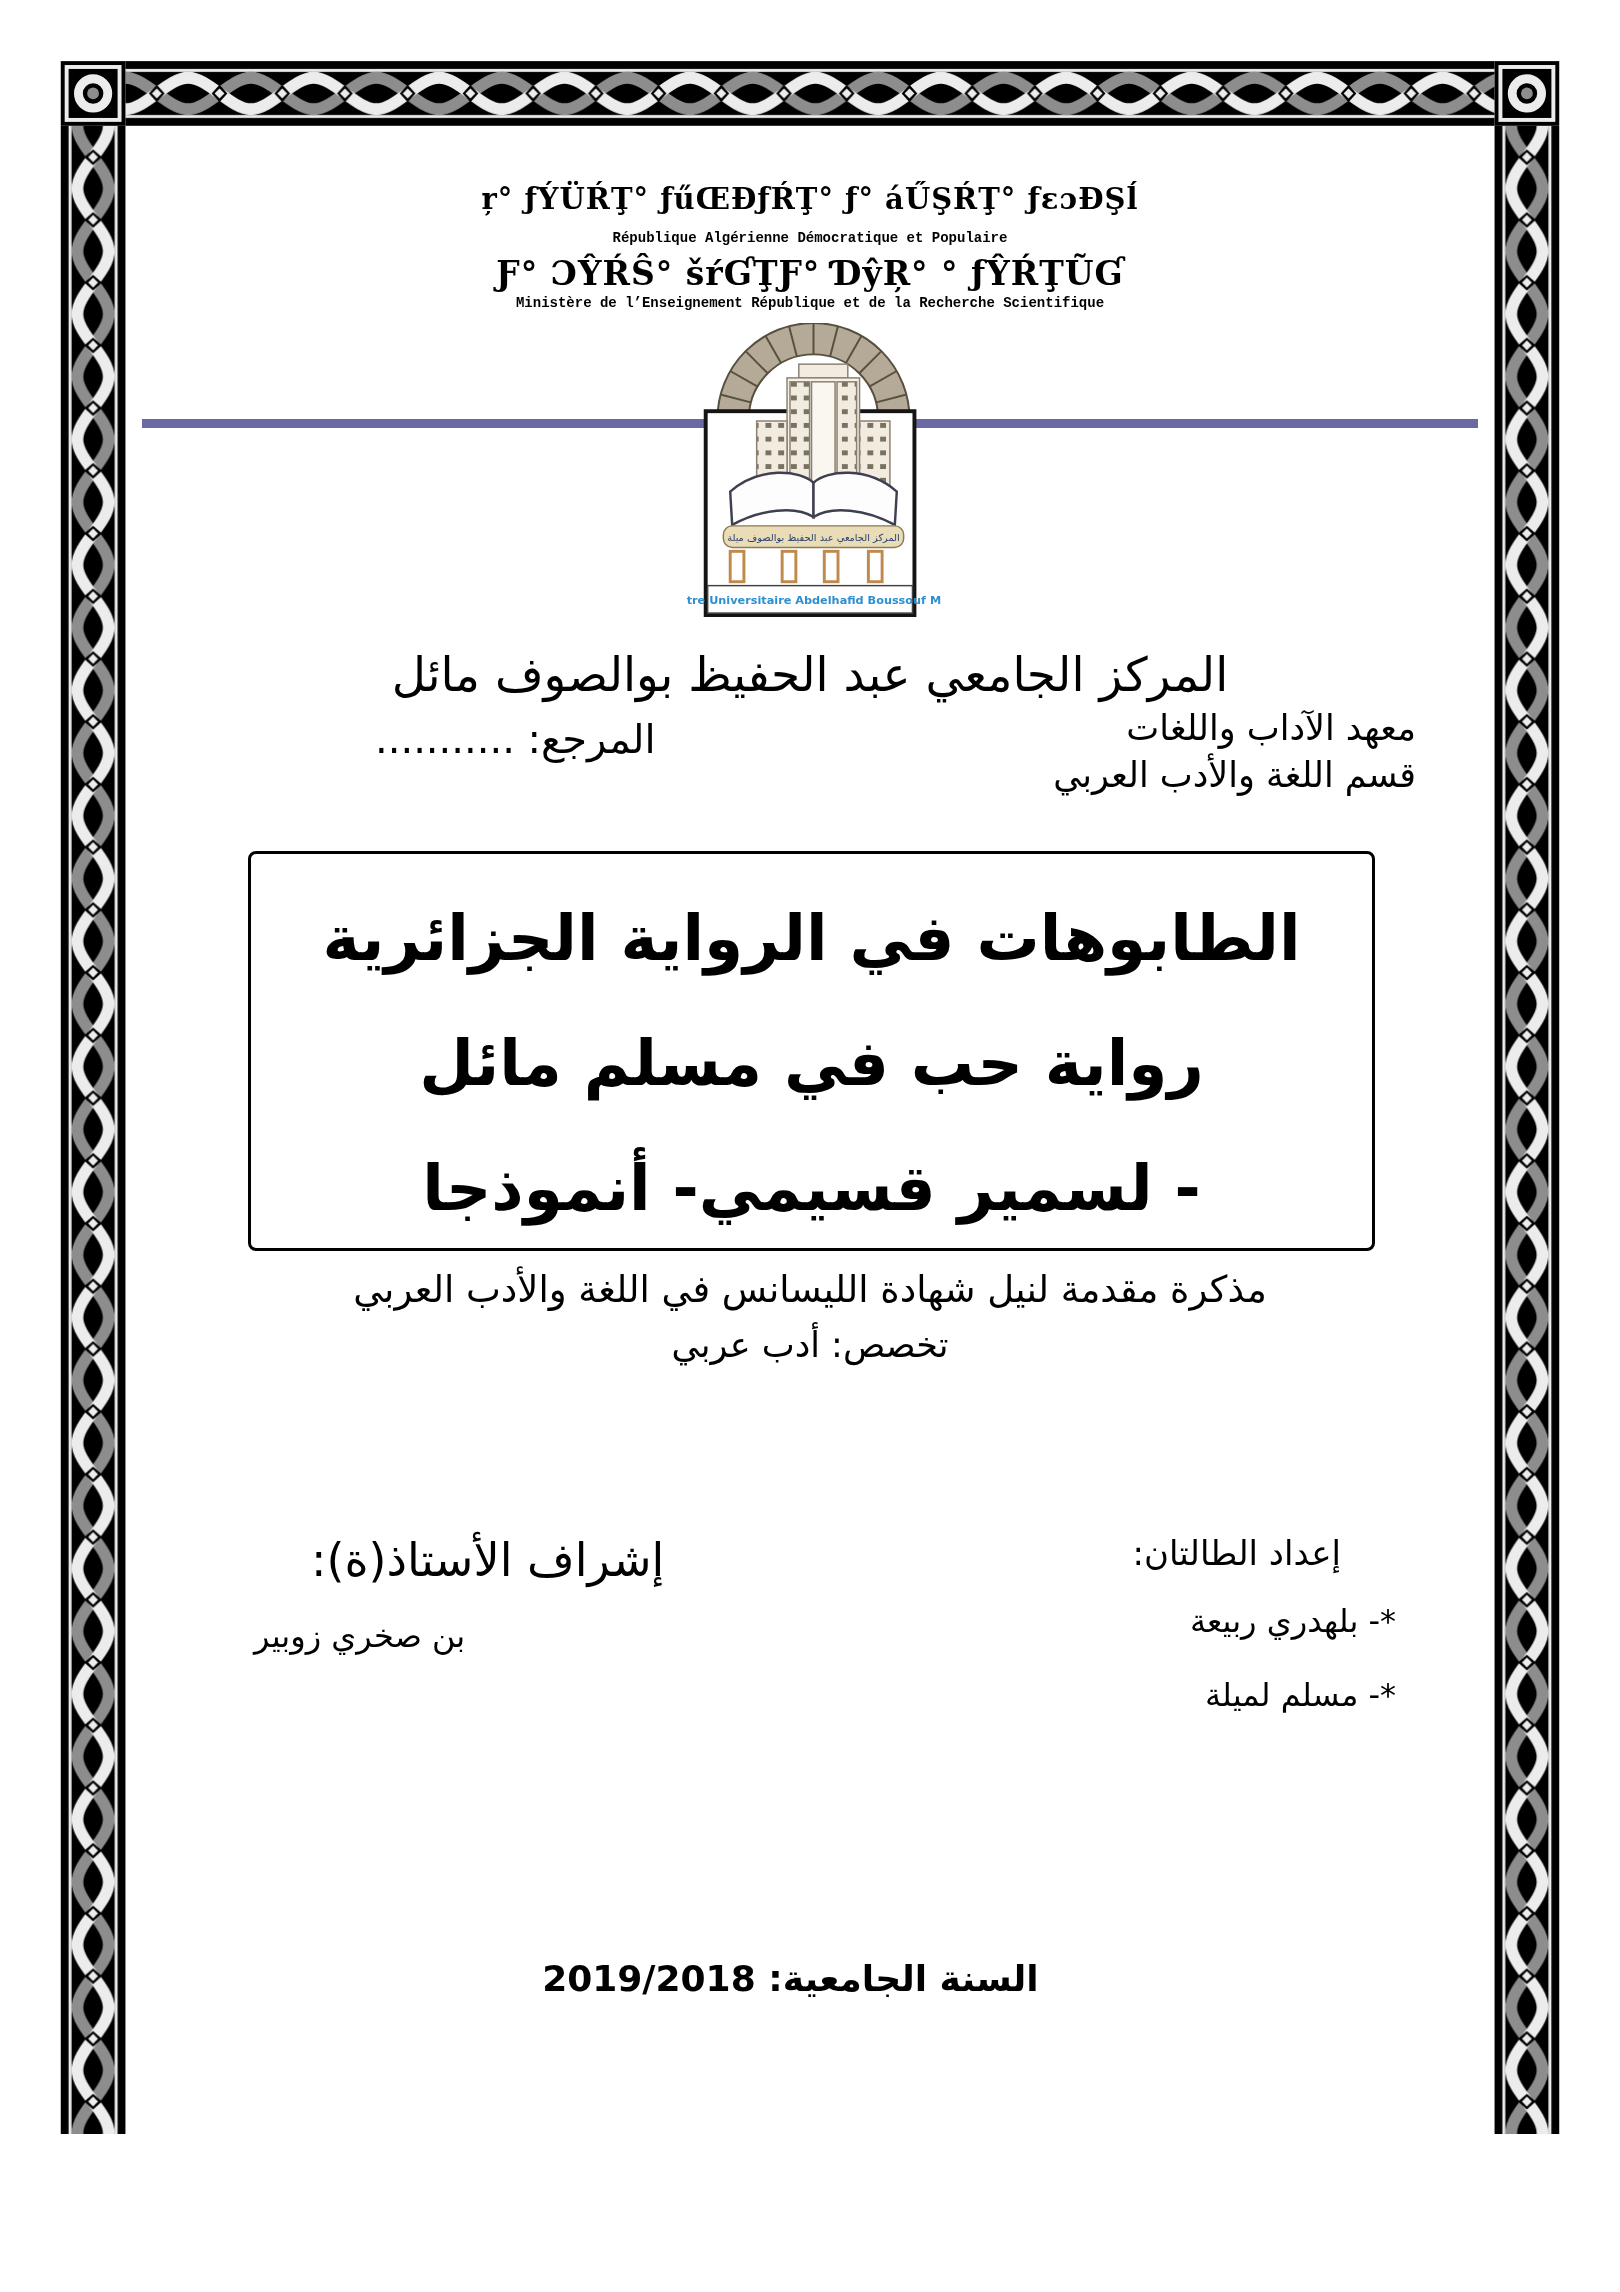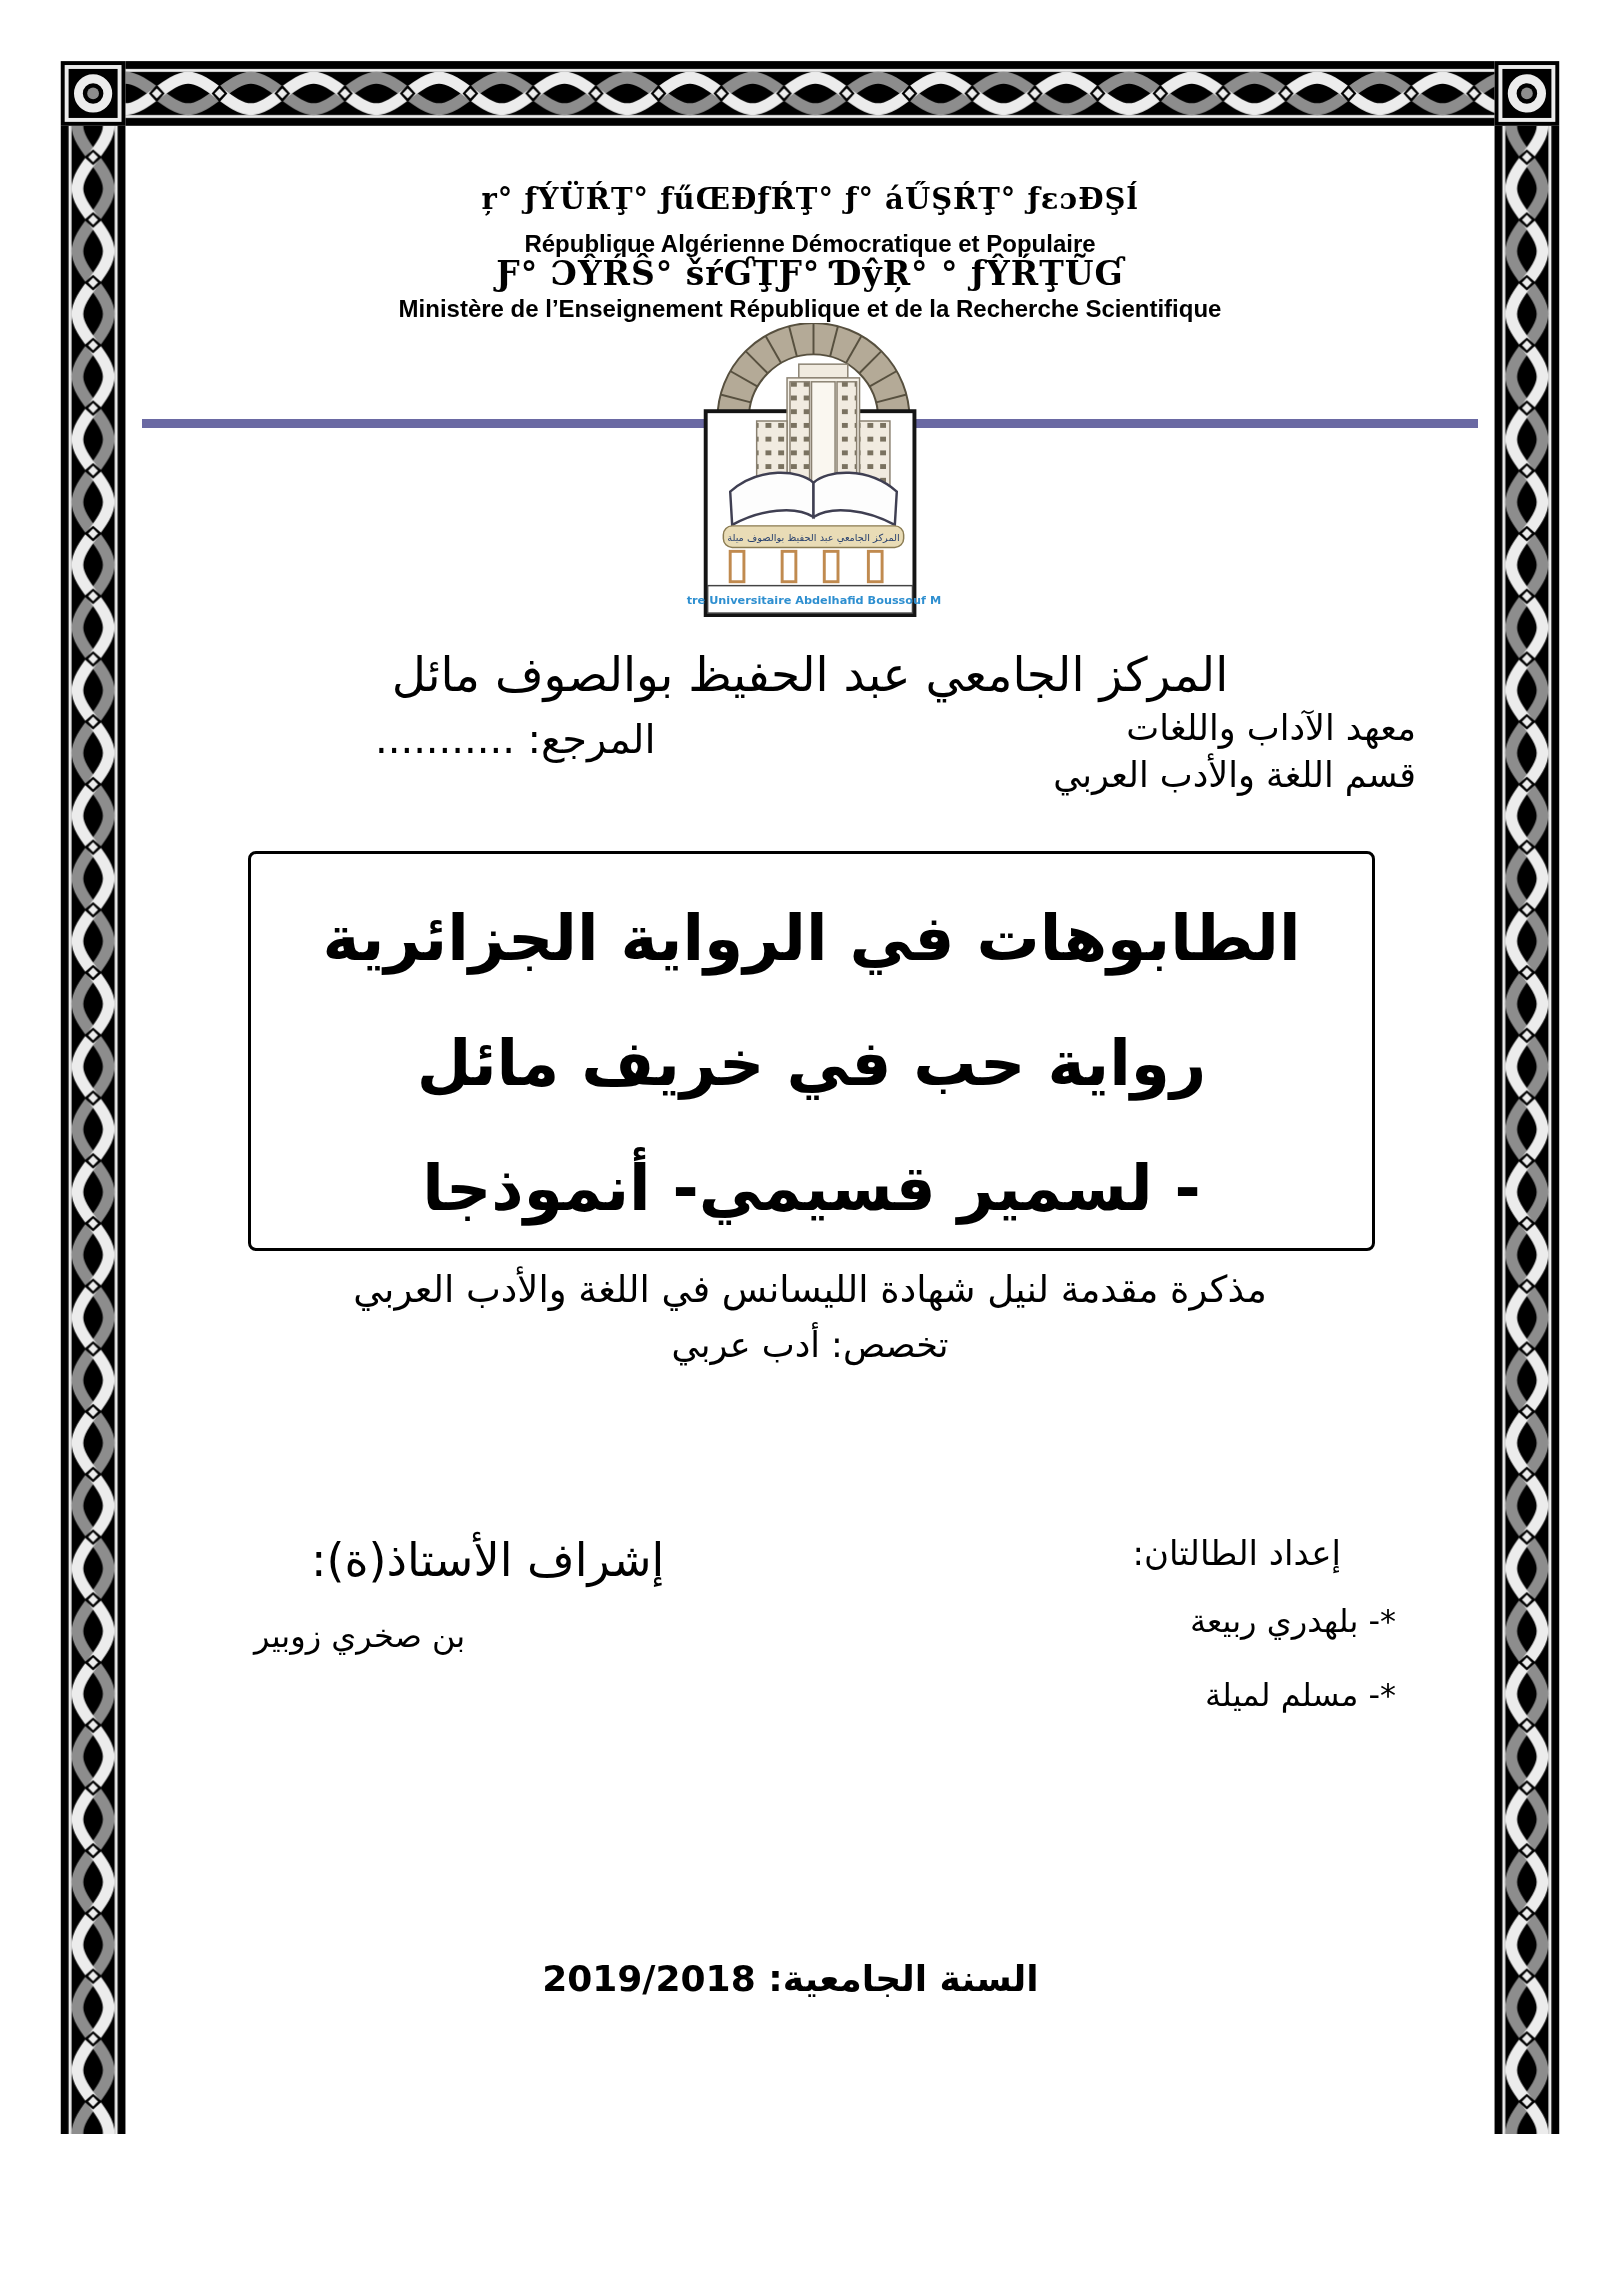--- a/index.html
+++ b/index.html
@@ -1,20 +1,20 @@
 <!DOCTYPE html>
 <html><head>
 <meta charset="utf-8">
 <style>
   html,body{margin:0;padding:0;background:#fff;}
   .page{position:relative;width:1620px;height:2134px;background:#ffffff;overflow:hidden;}
   .abs{position:absolute;}
   .hdr{position:absolute;left:0;width:100%;text-align:center;font-weight:bold;color:#000;}
   .garb{font-family:"DejaVu Serif",serif;letter-spacing:1px;}
-  .fr{font-family:Liberation Sans, sans-serif;font-size:24px;}
+  .fr{font-family:Liberation Mono, monospace;font-size:14px;}
   .ar{position:absolute;font-family:"DejaVu Sans",sans-serif;direction:rtl;white-space:nowrap;color:#000;}
   .centered{left:0;width:100%;text-align:center;}
   .right-al{right:204px;font-size:35px;}
   .center-name{top:647px;left:0;width:100%;text-align:center;font-size:47px;}
   .rule{position:absolute;left:142px;top:419px;width:1336px;height:8.8px;background:#6a69a3;}
   .title-box{position:absolute;left:248px;top:851px;width:1127px;height:400px;border:3.9px solid #000;
              border-radius:8px;box-sizing:border-box;padding-top:21.6px;background:#fff;}
   .tline{font-family:"DejaVu Sans",sans-serif;direction:rtl;text-align:center;font-size:63px;
          font-weight:bold;line-height:125px;white-space:nowrap;color:#000;}
   .bold{font-weight:bold;}
@@ -130,21 +130,21 @@
     <text x="126" y="287" text-anchor="middle" font-size="11.5" font-weight="bold" fill="#2e8fd0">Centre Universitaire Abdelhafid Boussouf Mila</text>
   </svg>
 
   <div class="ar center-name">المركز الجامعي عبد الحفيظ بوالصوف مائل</div>
   <div class="ar right-al" style="top:708px">معهد الآداب واللغات</div>
   <div class="ar" style="top:716px;left:375px;font-size:40px">المرجع: ...........</div>
   <div class="ar right-al" style="top:755px">قسم اللغة والأدب العربي</div>
 
   <div class="title-box">
     <div class="tline">الطابوهات في الرواية الجزائرية</div>
-    <div class="tline">رواية حب في خريف مائل</div>
+    <div class="tline">رواية حب في مسلم مائل</div>
     <div class="tline">- لسمير قسيمي- أنموذجا</div>
   </div>
 
   <div class="ar centered" style="top:1268px;font-size:37px">مذكرة مقدمة لنيل شهادة الليسانس في اللغة والأدب العربي</div>
   <div class="ar centered" style="top:1325px;font-size:35px">تخصص: أدب عربي</div>
 
   <div class="ar" style="top:1533px;right:279px;font-size:34px">إعداد الطالتان:</div>
   <div class="ar" style="top:1602px;right:224px;font-size:32px">*- بلهدري ربيعة</div>
   <div class="ar" style="top:1676px;right:224px;font-size:32px">*- مسلم لميلة</div>
   <div class="ar" style="top:1533px;left:311px;font-size:46px">إشراف الأستاذ(ة):</div>

